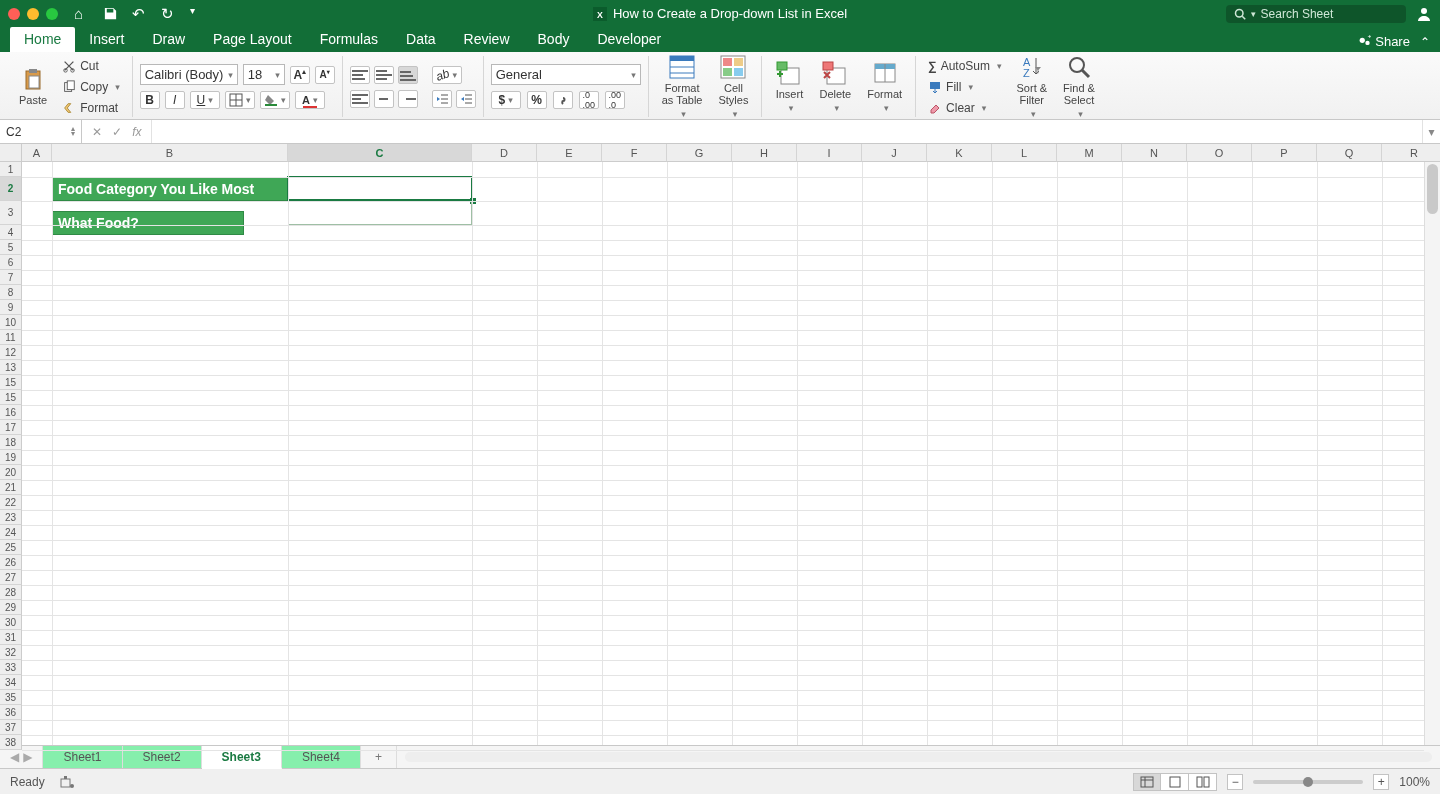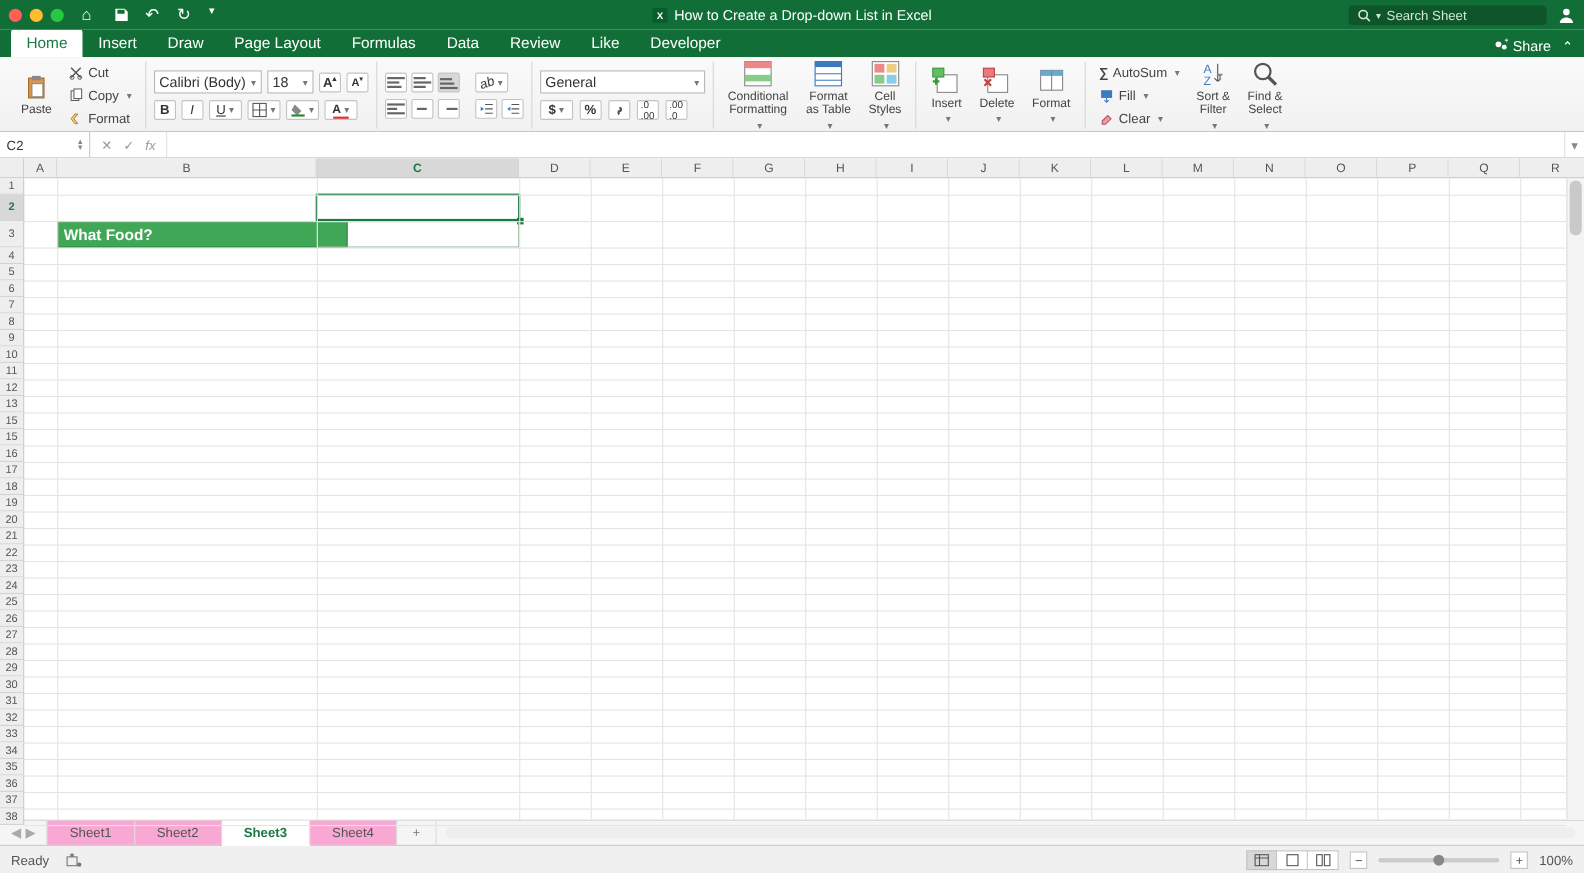--- a/index.html
+++ b/index.html
@@ -65,21 +65,21 @@
 .gridline-h { position:absolute; left:0; right:0; height:1px; background:#e4e4e4; }
 .cell-fill { position:absolute; background:#3fa756; border:1px solid #2f8a45; color:#fff; font-weight:700; font-size:14px; display:flex; align-items:center; padding:0 5px; }
 .sel-outline { position:absolute; border:2px solid #1a7a42; pointer-events:none; }
 .sel-handle { position:absolute; width:6px; height:6px; background:#1a7a42; }
 .vscroll { position:absolute; right:0; top:18px; width:16px; bottom:0; background:#f4f4f4; border-left:1px solid #ddd; }
 .vthumb { position:absolute; left:2px; right:2px; top:2px; height:50px; background:#c9c9c9; border-radius:6px; }
 
 
 .sheetbar { height: 23px; border-top:1px solid #c8c8c8; background:#f5f5f5; display:flex; align-items:stretch; }
 .sheet-nav { display:flex; align-items:center; gap:4px; padding:0 10px; color:#aaa; border-right:1px solid #ddd; }
-.sheet-tab { padding:0 20px; display:flex; align-items:center; border-right:1px solid #ddd; font-size:12px; color:#555; cursor:pointer; background:#f9a8d4; }
+.sheet-tab { padding:0 20px; display:flex; align-items:center; border-right:1px solid #ddd; font-size:12px; color:#555; cursor:pointer; background:#86efac; }
 .sheet-tab.active { background:#fff; color:#1a7a42; font-weight:600; border-bottom:2px solid #fff; margin-bottom:-1px; }
 .sheet-add { width:36px; display:flex; align-items:center; justify-content:center; color:#777; border-right:1px solid #ddd; cursor:pointer; }
 .hscroll-area { flex:1; display:flex; align-items:center; padding:0 8px; }
 .hscroll { flex:1; height:10px; background:#eee; border-radius:5px; position:relative; }
 
 
 .statusbar { height:26px; background:#f0f0f0; border-top:1px solid #c8c8c8; display:flex; align-items:center; padding:0 10px; font-size:12px; color:#555; gap:14px; }
 .statusbar .right { margin-left:auto; display:flex; align-items:center; gap:10px; }
 .view-btns { display:flex; gap:0; }
 .view-btn { width:28px; height:18px; border:1px solid #c3c3c3; background:#fff; display:flex; align-items:center; justify-content:center; cursor:pointer; }
@@ -135,21 +135,21 @@
 </div>
 
 <div class="ribbon-tabs">
   <div class="tab active">Home</div>
   <div class="tab">Insert</div>
   <div class="tab">Draw</div>
   <div class="tab">Page Layout</div>
   <div class="tab">Formulas</div>
   <div class="tab">Data</div>
   <div class="tab">Review</div>
-  <div class="tab">Like</div>
+  <div class="tab">Body</div>
   <div class="tab">Developer</div>
   <div class="ribbon-right">
     <span style="display:flex;align-items:center;gap:4px;">
       <svg width="14" height="14" viewBox="0 0 16 16">
           <circle cx="6" cy="6" r="3" fill="#fff"></circle>
           <circle cx="12" cy="9" r="2.5" fill="#fff"></circle>
           <text x="12" y="5" fill="#fff" font-size="9">+</text>
         </svg>
       <span>Share</span>
     </span>
@@ -336,31 +336,20 @@
           <span style="font-size:9px">.0<br>.00</span>
         </div>
       <div class="smicon">
           <span style="font-size:9px">.00<br>.0</span>
         </div>
     </div>
   </div>
 
   <div class="group">
     <div class="row">
-      <div class="big-btn dd">
-        <div class="ic">
-            <svg viewBox="0 0 28 26">
-              <rect x="2" y="2" width="24" height="22" fill="#fff" stroke="#888"></rect>
-              <rect x="2" y="2" width="24" height="6" fill="#e88"></rect>
-              <rect x="2" y="14" width="24" height="6" fill="#8c8"></rect>
-            </svg>
-          </div>
-        <span style="white-space:pre">Conditional
-Formatting</span>
-      </div>
       <div class="big-btn dd">
         <div class="ic">
             <svg viewBox="0 0 28 26">
               <rect x="2" y="2" width="24" height="22" fill="#fff" stroke="#3a7abd"></rect>
               <rect x="2" y="2" width="24" height="5" fill="#3a7abd"></rect>
               <line x1="2" y1="13" x2="26" y2="13" stroke="#3a7abd"></line>
               <line x1="2" y1="19" x2="26" y2="19" stroke="#3a7abd"></line>
             </svg>
           </div>
         <span style="white-space:pre">Format
@@ -540,21 +529,24 @@
       <div class="row-h" style="height: 15px; line-height: 15px;">32</div>
       <div class="row-h" style="height: 15px; line-height: 15px;">33</div>
       <div class="row-h" style="height: 15px; line-height: 15px;">34</div>
       <div class="row-h" style="height: 15px; line-height: 15px;">35</div>
       <div class="row-h" style="height: 15px; line-height: 15px;">36</div>
       <div class="row-h" style="height: 15px; line-height: 15px;">37</div>
       <div class="row-h" style="height: 15px; line-height: 15px;">38</div>
     </div>
   <div class="cells" id="cells">
 
-    <div class="cell-fill" style="left:30px;top:39px;width:264px;height:24px">
+    <div class="cell-fill" style="left:30px;top:15px;width:236px;height:24px">
+        <span>Food Category You Like Most</span>
+      </div>
+    <div class="cell-fill" style="left:30px;top:49px;width:192px;height:24px">
         <span>What Food?</span>
       </div>
 
     <div class="sel-outline" style="left:265px;top:14px;width:186px;height:25px"></div>
     <div class="sel-handle" style="left:448px;top:36px"></div>
 
     <div style="position:absolute;left:266px;top:39px;width:184px;height:24px;border:1px solid #9fbfa5"></div>
   <div class="gridline-v" style="left: 30px;"></div>
       <div class="gridline-v" style="left: 266px;"></div>
       <div class="gridline-v" style="left: 450px;"></div>

